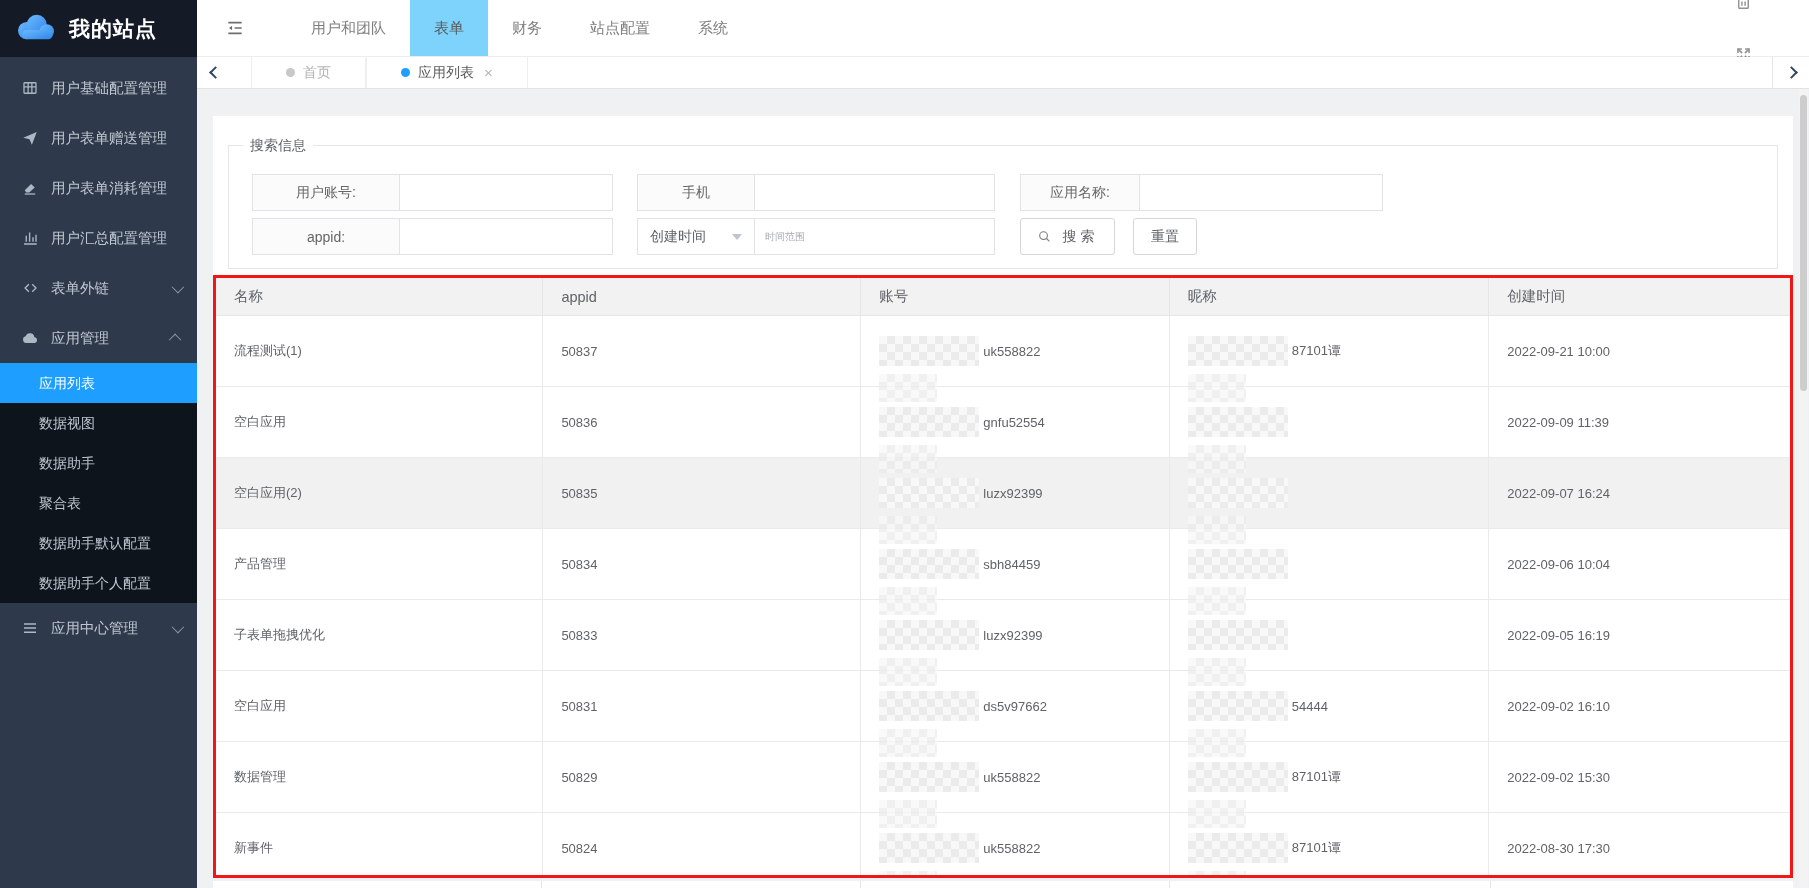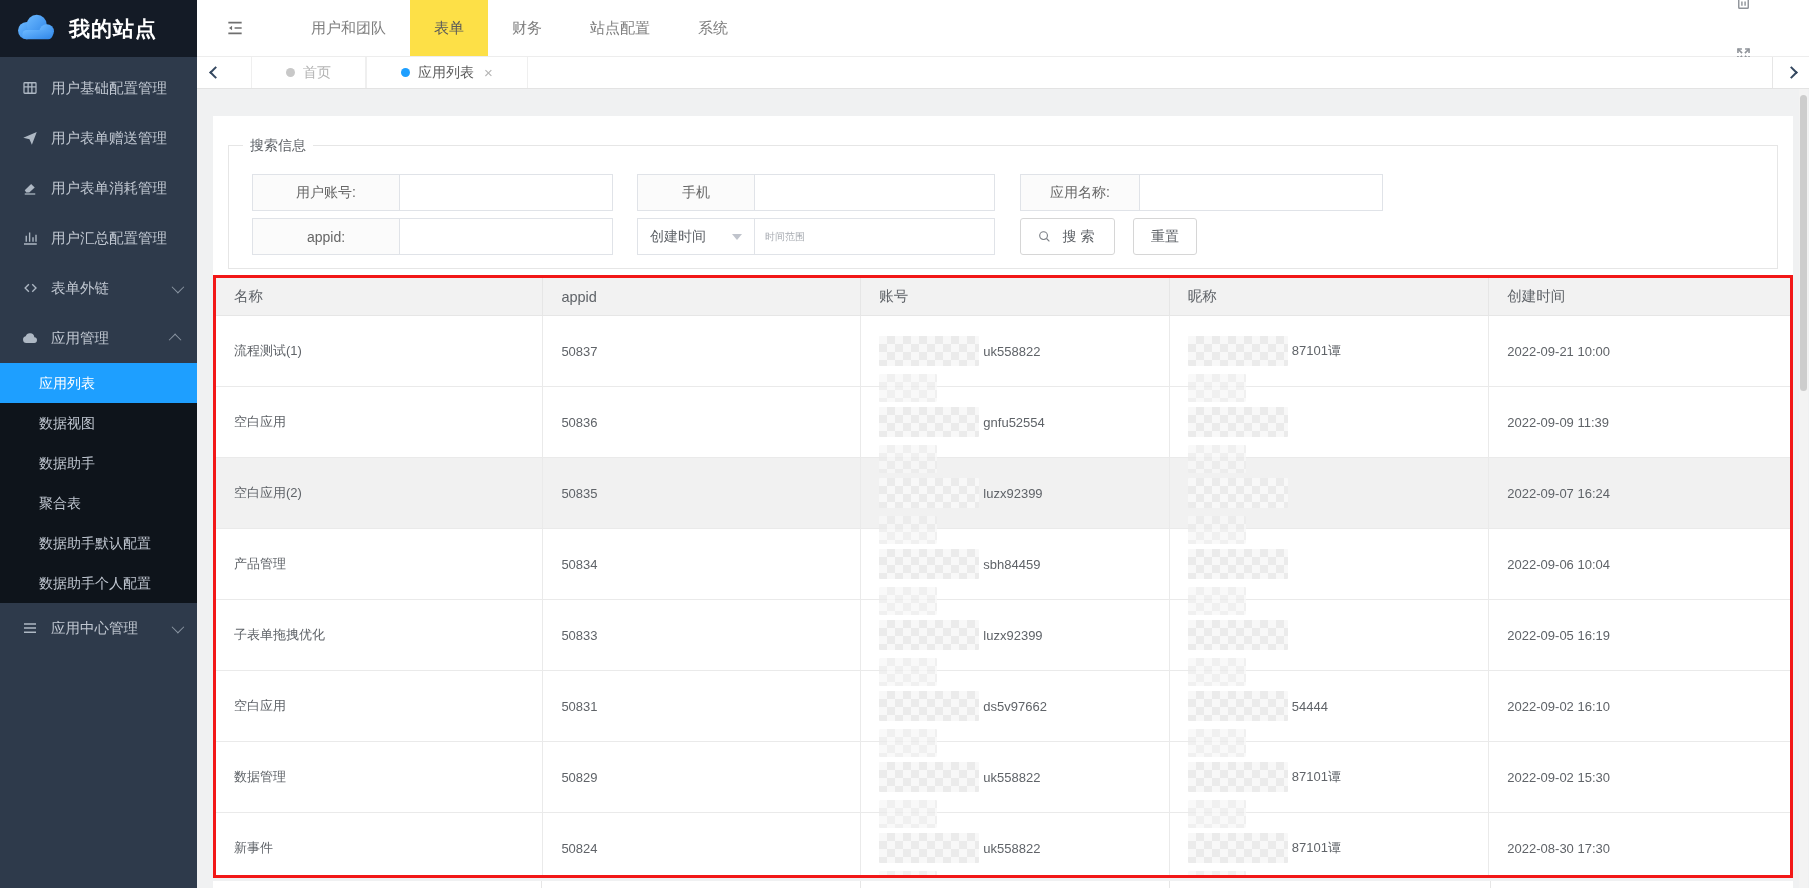--- a/index.html
+++ b/index.html
@@ -19,21 +19,21 @@
   .submenu-item.active { background:#1e9fff; color:#fff; }
   .chev { width:9px; height:9px; border-right:1.6px solid #8b96a3; border-bottom:1.6px solid #8b96a3; display:inline-block; }
   .chev.down { transform:rotate(45deg) translateY(-2px); }
   .chev.up { transform:rotate(-135deg) translateY(-2px); }
 
   
   .navbar { position:absolute; left:197px; top:0; right:0; height:57px; background:#fff; border-bottom:1px solid #ededed; display:flex; align-items:center; }
   .hamburger { width:20px; height:20px; margin-left:28px; color:#6f6f6f; cursor:pointer; flex:0 0 20px; }
   .nav-items { display:flex; list-style:none; height:100%; margin-left:42px; }
   .nav-item { height:100%; display:flex; align-items:center; padding:0 24px; font-size:15px; color:#7e7e7e; cursor:pointer; white-space:nowrap; }
-  .nav-item.active { background:#fde047; color:#5a5a5a; }
+  .nav-item.active { background:#7dd3fc; color:#5a5a5a; }
   .nav-right { margin-left:auto; display:flex; align-items:center; gap:34px; padding-right:35px;flex-direction:column; }
   .nav-icon { width:19px; height:19px; color:#8f9399; cursor:pointer; }
   .admin { display:flex; align-items:center; gap:7px; color:#8a8f96; font-size:15px; cursor:pointer; }
   .caret-down { width:0; height:0; border-left:5px solid transparent; border-right:5px solid transparent; border-top:6px solid #b4b8bd; }
 
   
   .tabbar { position:absolute; left:197px; top:57px; right:0; height:32px; background:#fff; border-bottom:1px solid #e3e3e3; display:flex; align-items:stretch; }
   .tab-arrow { width:36px; display:flex; align-items:center; justify-content:center; cursor:pointer; }
   .tchev { width:9px; height:9px; border-right:2px solid #33475f; border-bottom:2px solid #33475f; display:inline-block; }
   .tchev.left { transform:rotate(135deg); }

